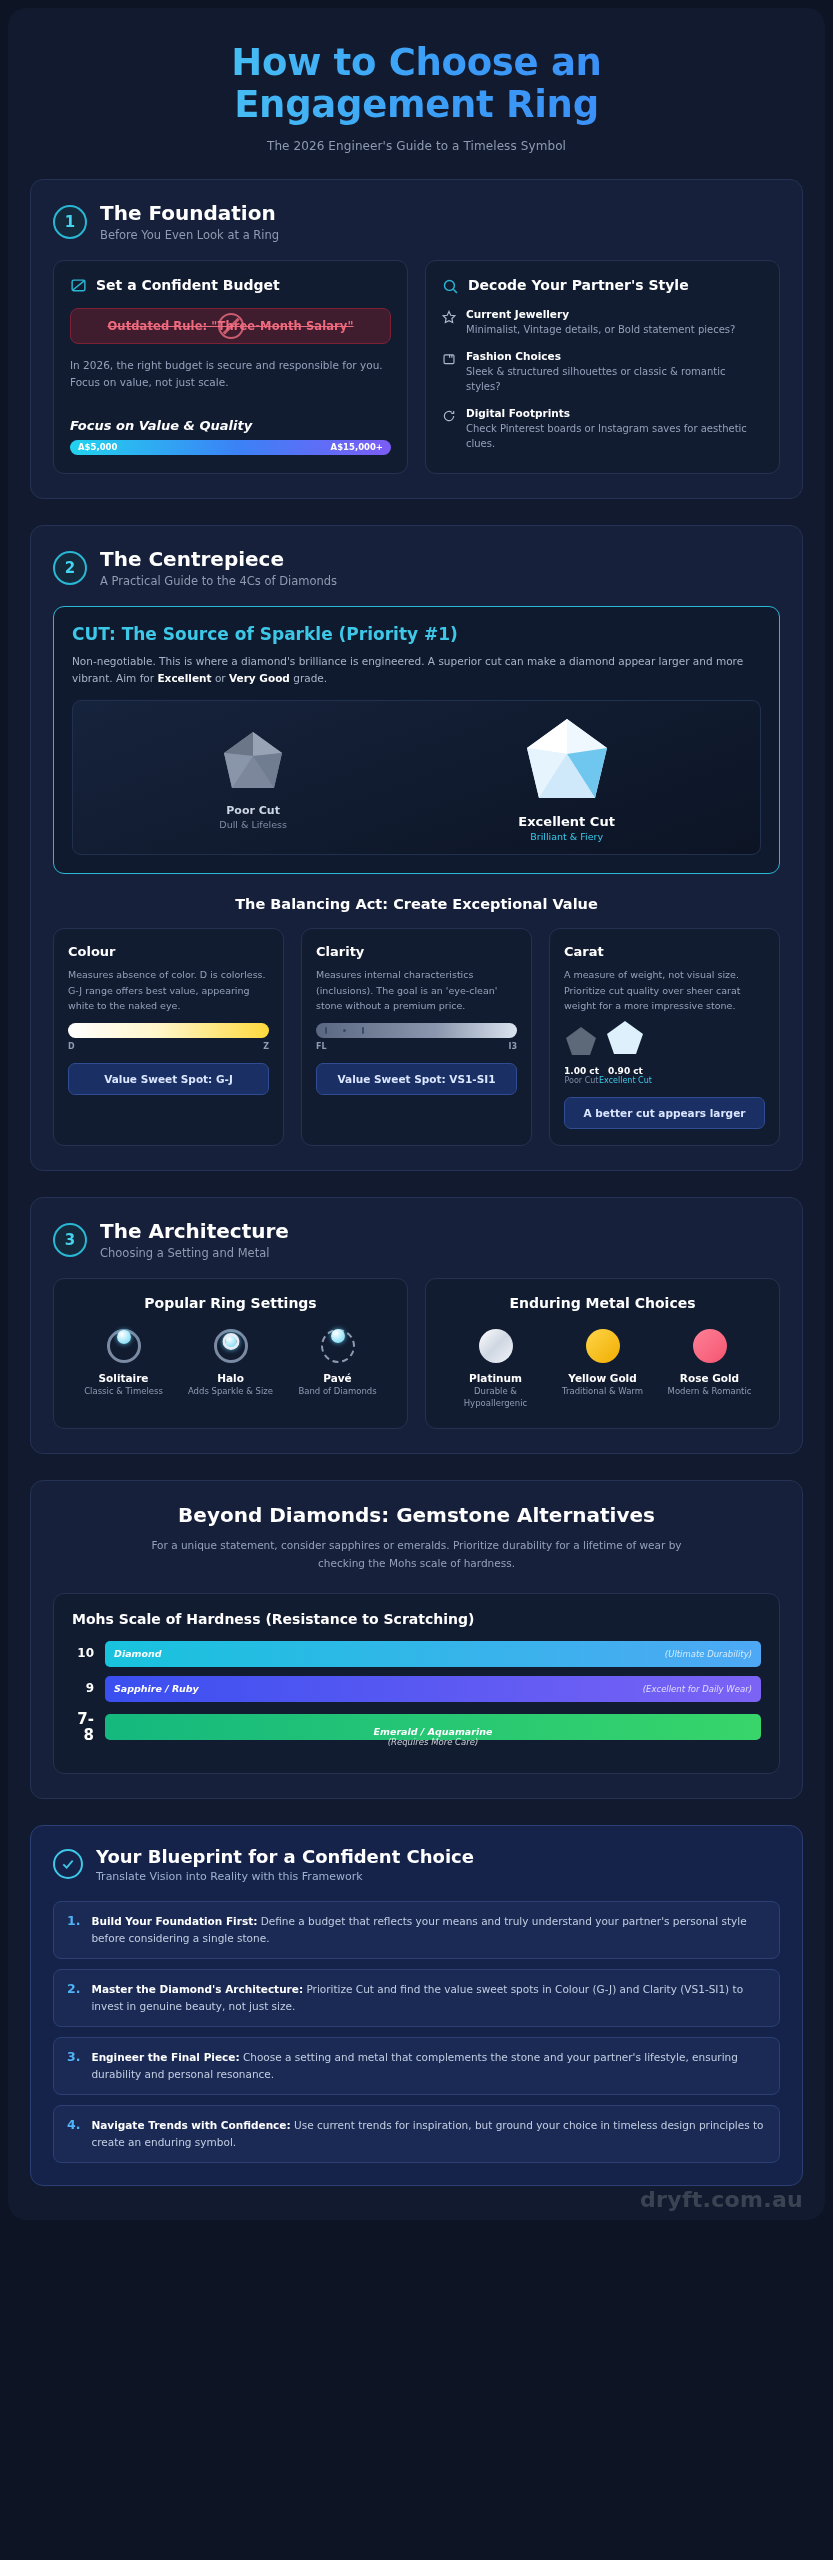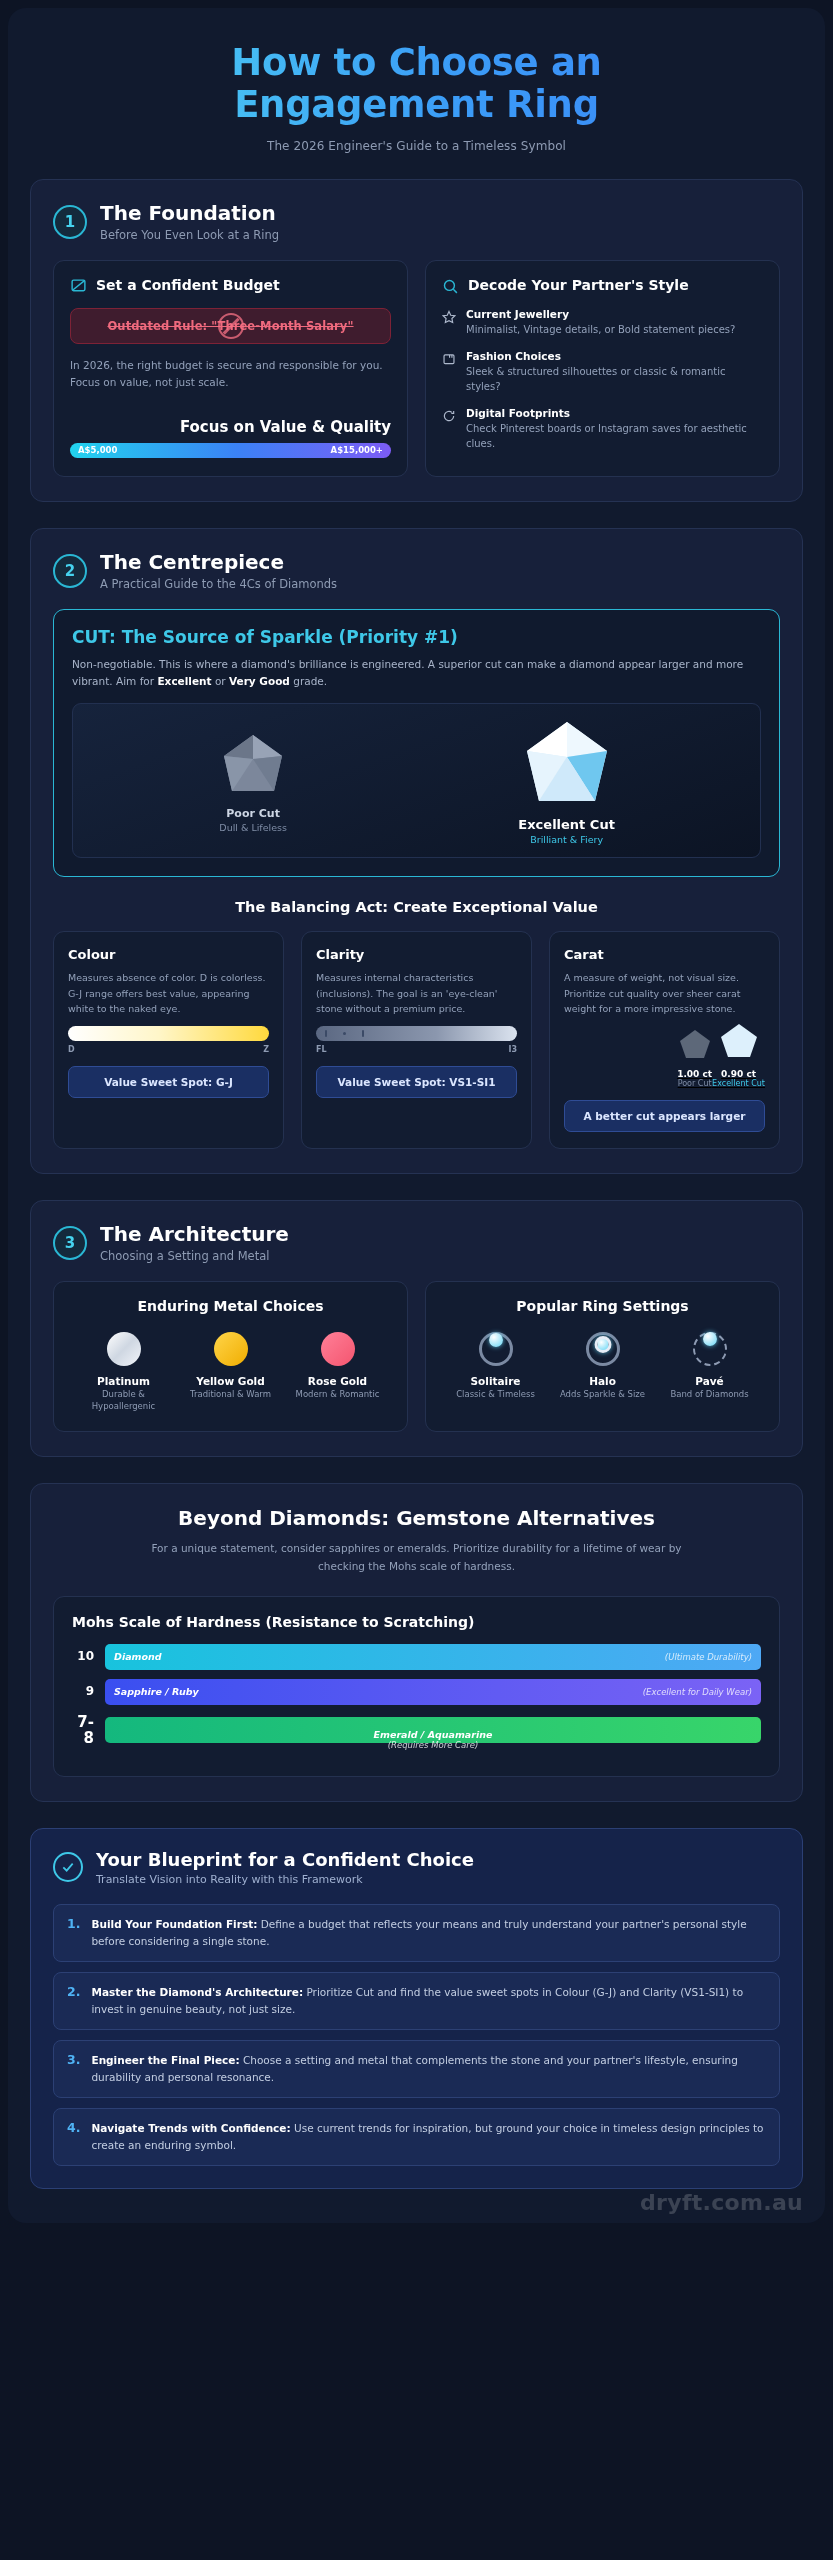--- a/index.html
+++ b/index.html
@@ -95,21 +95,21 @@
     width: 26px; height: 26px; border-radius: 50%;
     border: 2.5px solid rgba(248,113,133,.75);
   }
   .noentry::after {
     content:""; position:absolute; left:50%; top:50%;
     width: 21px; height: 2.5px; background: rgba(248,113,133,.75);
     transform: translate(-50%,-50%) rotate(-45deg);
   }
   .budget-note { font-size: 10.5px; color: #93a1ba; line-height:1.55; margin-top: 13px; }
   .budget-foot { margin-top: 28px; }
-  .budget-foot-label { font-size: 15px; font-weight: bold; color:#fff; text-align:right; margin-bottom: 7px; }
+  .budget-foot-label { font-size: 13px; font-weight: bold; color:#fff; text-align:left; margin-bottom: 7px; font-style: italic; }
   .budget-bar {
     height: 15px; border-radius: 8px;
     background: linear-gradient(90deg,#22d3ee 0%,#3b82f6 52%,#7c5cf5 100%);
     display:flex; align-items:center; justify-content:space-between;
     padding: 0 8px;
   }
   .budget-bar span { font-size: 8.5px; font-weight: bold; color:#fff; }
 
   
   .srow { display: flex; gap: 10px; margin-bottom: 13px; }
@@ -152,21 +152,21 @@
   .scale-colour { background: linear-gradient(90deg,#ffffff 0%,#fff6c9 45%,#ffd93d 100%); }
   .scale-clarity { background: linear-gradient(90deg,#5a6781 0%,#8b97ae 60%,#dbe3ef 100%); position:relative; }
   .incl { position:absolute; background:#3b4a66; border-radius:1px; }
   .scale-ends { display:flex; justify-content:space-between; font-size:8px; font-weight:bold; color:#8e9bb3; margin-top:4px; }
   .pill {
     margin-top: 12px;
     background:#1a2f63; border:1px solid #2f4c95; border-radius:7px;
     padding:9px 6px; text-align:center;
     font-size:10.5px; font-weight:bold; color:#dbe6ff;
   }
-  .carat-row { display:flex; justify-content:flex-end; align-items:flex-end; margin-top:6px;text-decoration:underline; }
+  .carat-row { display:flex; justify-content:flex-start; align-items:flex-end; margin-top:6px; }
   .carat-l { font-size:9px; font-weight:bold; color:#fff; margin-top:5px; }
   .carat-s { font-size:8px; color:#7f8da6; }
   .carat-s.good { color:#3ec8e8; }
 
   
   .mini-title { text-align:center; font-size:14px; font-weight:bold; color:#fff; margin-bottom:18px; }
   .trio { display:flex; justify-content:space-around; }
   .trio-item { text-align:center; flex:1; }
   .trio-name { font-size:10.5px; font-weight:bold; color:#fff; margin-top:9px; }
   .trio-sub { font-size:8.5px; color:#8e9bb3; margin-top:2px; line-height:1.4; }
@@ -419,41 +419,20 @@
     <div class="sec-head">
       <div class="sec-badge">3</div>
       <div>
         <div class="sec-title">The Architecture</div>
         <div class="sec-sub">Choosing a Setting and Metal</div>
       </div>
     </div>
 
     <div class="cols">
       <div class="card">
-        <div class="mini-title">Enduring Metal Choices</div>
-        <div class="trio">
-          <div class="trio-item">
-            <div class="metal pt"></div>
-            <div class="trio-name">Platinum</div>
-            <div class="trio-sub">Durable &amp; Hypoallergenic</div>
-          </div>
-          <div class="trio-item">
-            <div class="metal yg"></div>
-            <div class="trio-name">Yellow Gold</div>
-            <div class="trio-sub">Traditional &amp; Warm</div>
-          </div>
-          <div class="trio-item">
-            <div class="metal rg"></div>
-            <div class="trio-name">Rose Gold</div>
-            <div class="trio-sub">Modern &amp; Romantic</div>
-          </div>
-        </div>
-      </div>
-
-      <div class="card">
         <div class="mini-title">Popular Ring Settings</div>
         <div class="trio">
           <div class="trio-item">
             <div class="ring">
                 <span class="stone"></span>
               </div>
             <div class="trio-name">Solitaire</div>
             <div class="trio-sub">Classic &amp; Timeless</div>
           </div>
           <div class="trio-item">
@@ -465,20 +444,41 @@
           </div>
           <div class="trio-item">
             <div class="ring pave">
                 <span class="stone"></span>
               </div>
             <div class="trio-name">Pavé</div>
             <div class="trio-sub">Band of Diamonds</div>
           </div>
         </div>
       </div>
+
+      <div class="card">
+        <div class="mini-title">Enduring Metal Choices</div>
+        <div class="trio">
+          <div class="trio-item">
+            <div class="metal pt"></div>
+            <div class="trio-name">Platinum</div>
+            <div class="trio-sub">Durable &amp; Hypoallergenic</div>
+          </div>
+          <div class="trio-item">
+            <div class="metal yg"></div>
+            <div class="trio-name">Yellow Gold</div>
+            <div class="trio-sub">Traditional &amp; Warm</div>
+          </div>
+          <div class="trio-item">
+            <div class="metal rg"></div>
+            <div class="trio-name">Rose Gold</div>
+            <div class="trio-sub">Modern &amp; Romantic</div>
+          </div>
+        </div>
+      </div>
     </div>
   </div>
 
   <div class="section">
     <div class="gem-head">
       <div class="gem-h1">Beyond Diamonds: Gemstone Alternatives</div>
       <div class="gem-h2">For a unique statement, consider sapphires or emeralds. Prioritize durability for a lifetime of wear by checking the Mohs scale of hardness.</div>
     </div>
     <div class="mohs-box">
       <div class="mohs-title">Mohs Scale of Hardness (Resistance to Scratching)</div>

